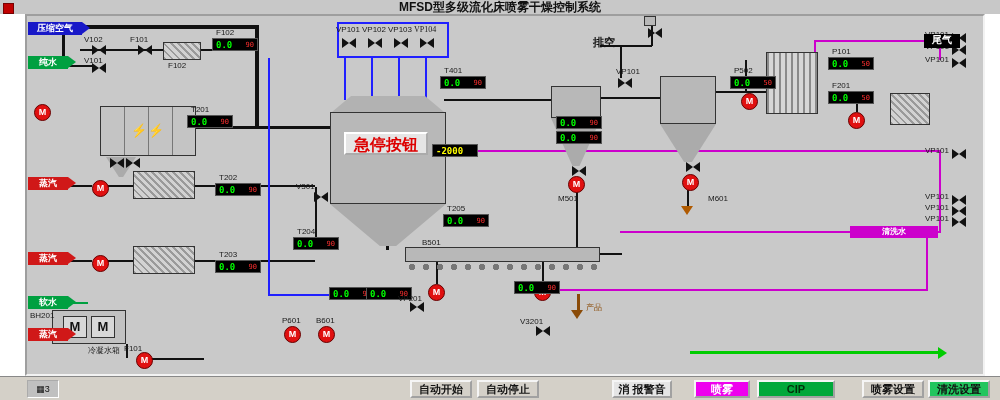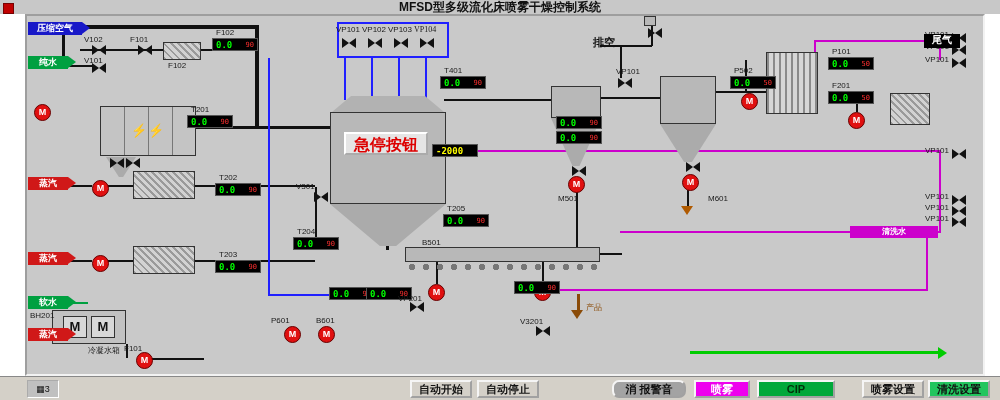--- a/index.html
+++ b/index.html
@@ -259,21 +259,21 @@
       <div class="dlabel" style="left: 336px; top: 26px;">VP101</div>
       <div class="dlabel" style="left: 362px; top: 26px;">VP102</div>
       <div class="dlabel" style="left: 388px; top: 26px;">VP103</div>
       <div class="dlabel" style="left: 414px; top: 26px; font-family: Liberation Serif, serif;">VP104</div>
       <div class="dlabel" style="left: 616px; top: 68px;">VP101</div>
       <div class="dlabel" style="left: 422px; top: 239px;">B501</div>
       <div class="dlabel" style="left: 558px; top: 195px;">M501</div>
       <div class="dlabel" style="left: 672px; top: 195px; margin-left: 36px;">M601</div>
       <div class="dlabel" style="left: 398px; top: 295px;">VP201</div>
       <div class="dlabel" style="left: 520px; top: 318px;">V3201</div>
-      <div class="dlabel" style="left: 271px; top: 317px;">P601</div>
+      <div class="dlabel" style="left: 282px; top: 317px;">P601</div>
       <div class="dlabel" style="left: 316px; top: 317px;">B601</div>
       <div class="dlabel" style="left: 30px; top: 312px;">BH201</div>
       <div class="dlabel" style="left: 88px; top: 347px;">冷凝水箱</div>
       <div class="dlabel" style="left: 124px; top: 345px;">F101</div>
       <div class="dlabel" style="left: 586px; top: 304px; color: rgb(138, 75, 8);">产品</div>
       <div class="dlabel" style="left: 925px; top: 31px;">VP101</div>
       <div class="dlabel" style="left: 925px; top: 43px;">VP101</div>
       <div class="dlabel" style="left: 925px; top: 56px;">VP101</div>
       <div class="dlabel" style="left: 925px; top: 147px;">VP101</div>
       <div class="dlabel" style="left: 925px; top: 193px;">VP101</div>
@@ -292,21 +292,21 @@
       <div class="tri" style="left: 681px; top: 206px; border-left: 6px solid transparent; border-right: 6px solid transparent; border-top: 9px solid rgb(176, 90, 0);"></div>
       <div class="tri" style="left: 938px; top: 347px; border-top: 6px solid transparent; border-bottom: 6px solid transparent; border-left: 9px solid rgb(0, 204, 0);"></div>
     </div>
 
 
   <div class="bottombar">
     <div class="counter"><span>▦</span><span>3</span></div>
     <div id="buttons">
         <button class="hbtn" style="left: 410px; width: 62px; background: rgb(212, 208, 200); color: rgb(17, 17, 17);">自动开始</button>
         <button class="hbtn" style="left: 477px; width: 62px; background: rgb(212, 208, 200); color: rgb(17, 17, 17);">自动停止</button>
-        <button class="hbtn" style="left: 612px; width: 74px; background: #a3a3a3; color: rgb(17, 17, 17); border-radius: 7px;">消 报警音</button>
+        <button class="hbtn" style="left: 612px; width: 60px; background: #e5e5e5; color: rgb(17, 17, 17);">消 报警音</button>
         <button class="hbtn" style="left: 694px; width: 56px; background: rgb(238, 0, 238); color: rgb(255, 255, 255);">喷雾</button>
         <button class="hbtn" style="left: 757px; width: 78px; background: rgb(0, 168, 58); color: rgb(0, 48, 10);">CIP</button>
         <button class="hbtn" style="left: 862px; width: 62px; background: rgb(212, 208, 200); color: rgb(17, 17, 17);">喷雾设置</button>
         <button class="hbtn" style="left: 928px; width: 62px; background: #22c55e; color: rgb(17, 17, 17);">清洗设置</button>
       </div>
   </div>
 
 </div>
 
 </body></html>

